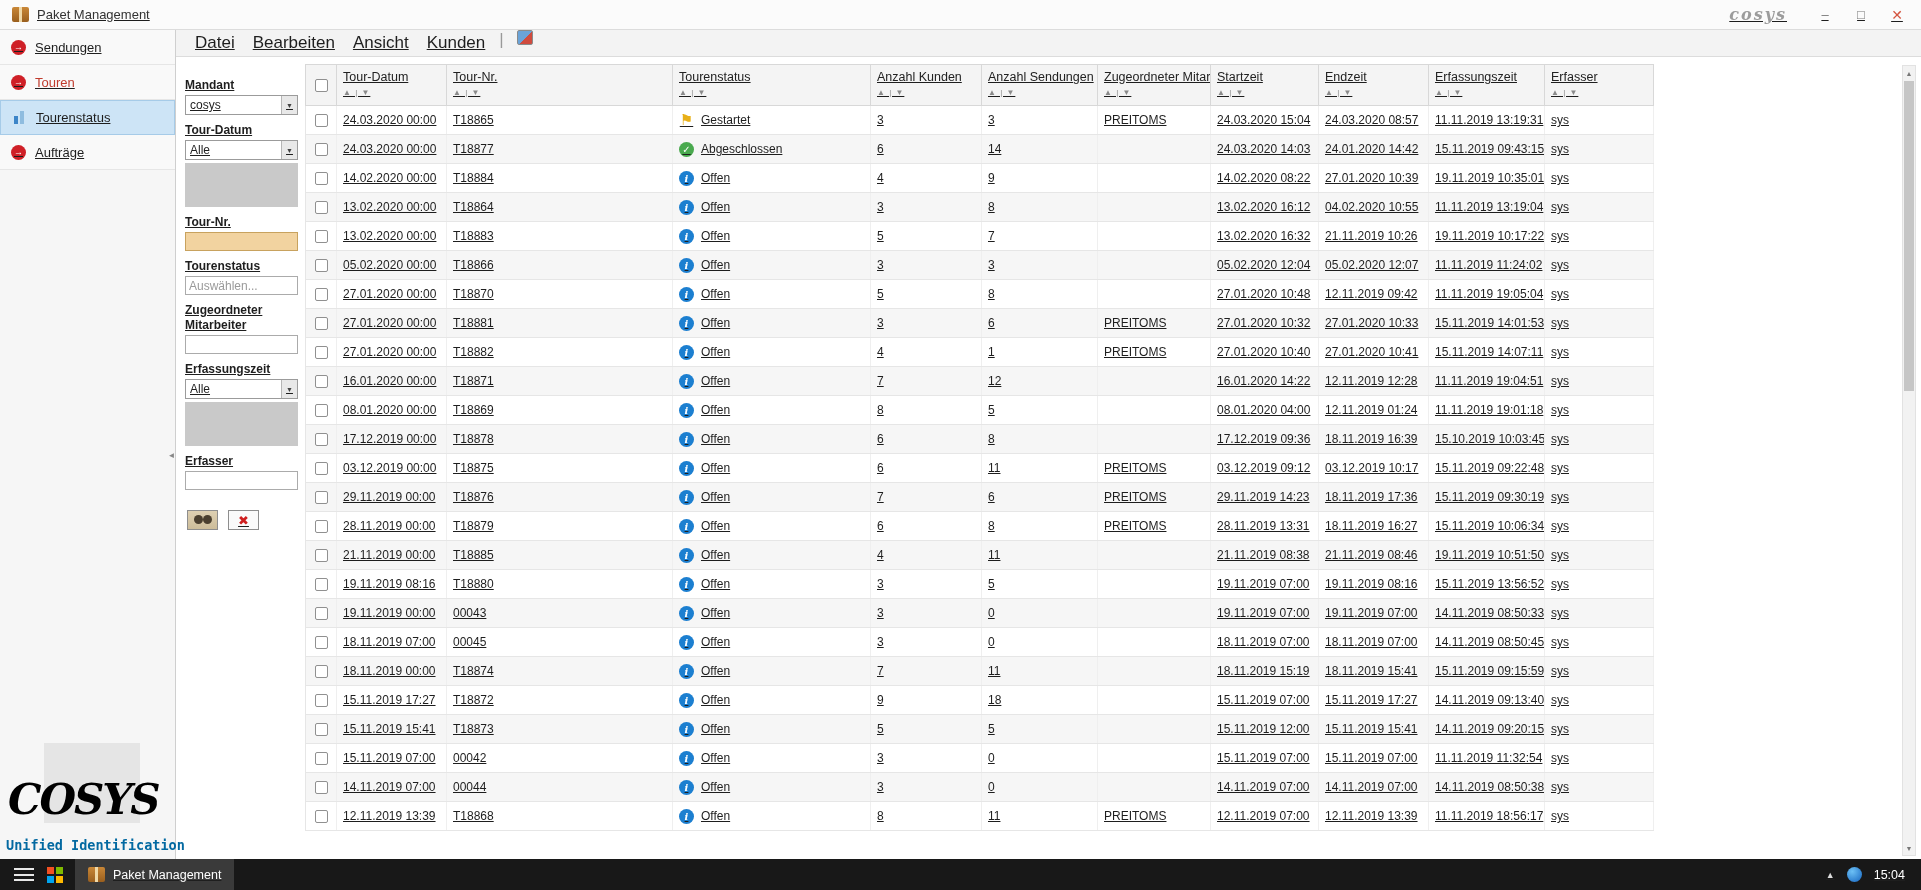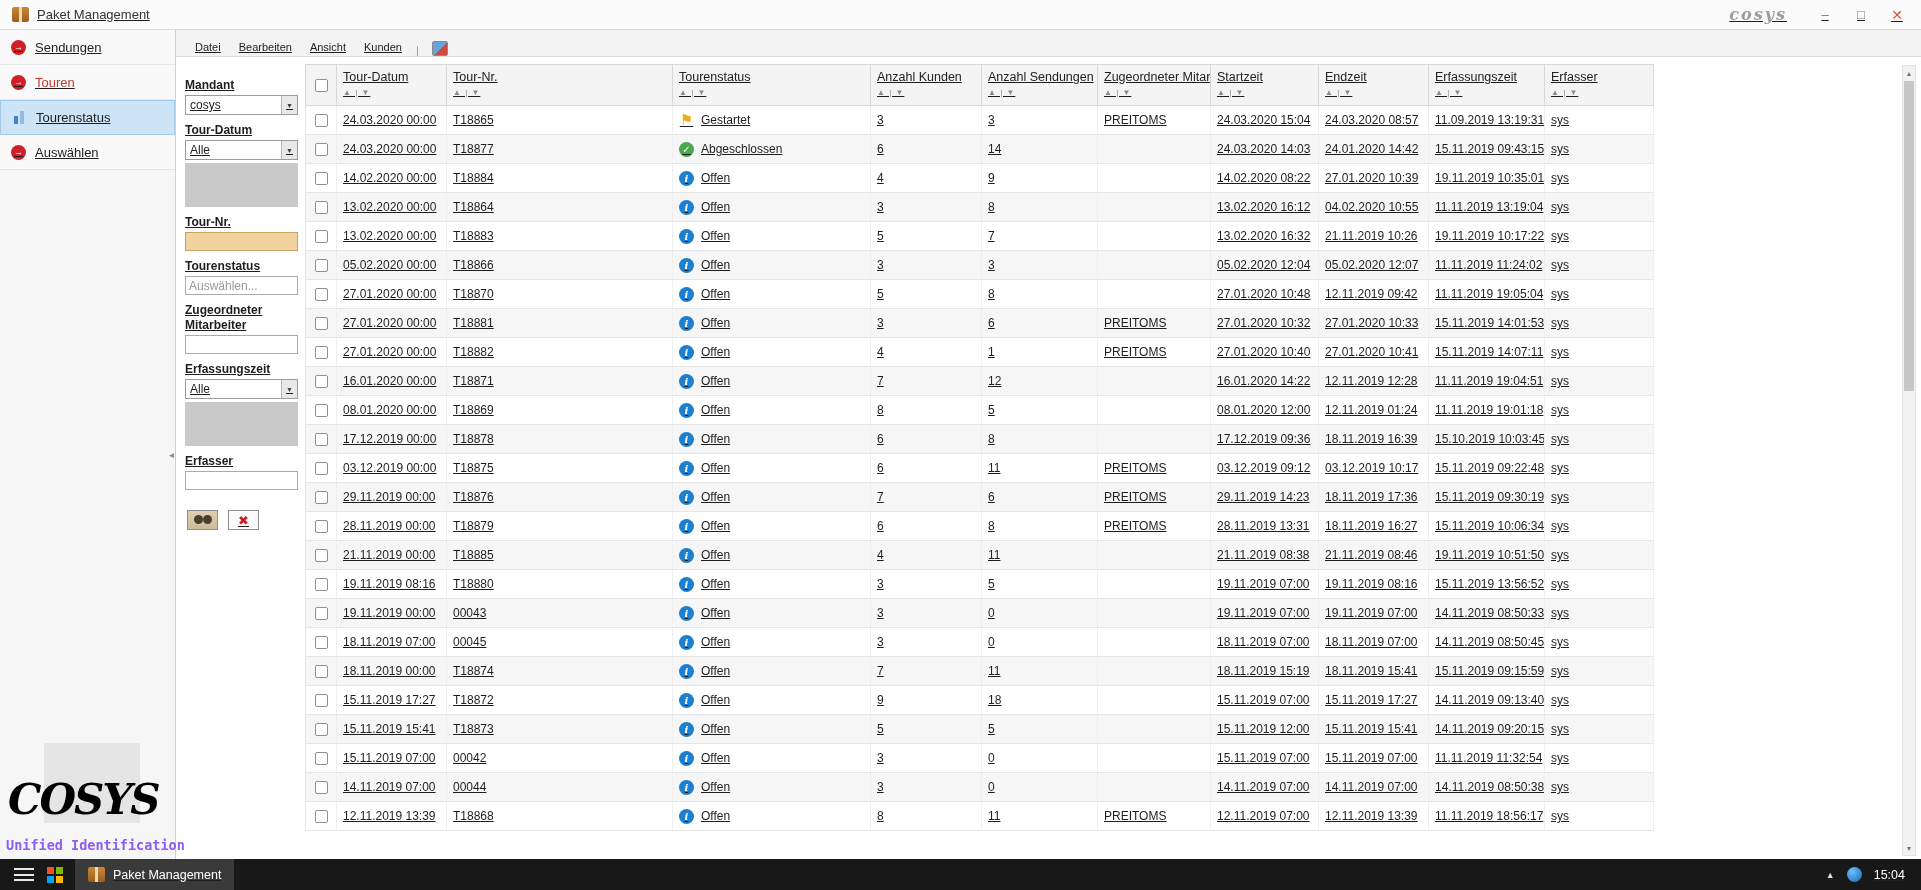--- a/index.html
+++ b/index.html
@@ -25,27 +25,27 @@
   .side-item.red-label { color:#c03c2e; }
   .side-item.selected { background:#cde4f6; border:1px solid #a6cbe8; }
   .red-circle-icon { width:15px; height:15px; border-radius:50%; background:#cf2027; color:#fff; font-size:9px; display:flex; align-items:center; justify-content:center; flex-shrink:0; }
   .status-mini-icon { width:15px; height:15px; position:relative; flex-shrink:0; }
   .status-mini-icon::before { content:''; position:absolute; left:2px; bottom:1px; width:4px; height:8px; background:#3d85c8; }
   .status-mini-icon::after { content:''; position:absolute; left:8px; bottom:1px; width:4px; height:13px; background:#8fbcdf; }
 
   .cosys-logo { position:absolute; left:6px; bottom:6px; width:168px; height:110px; }
   .logo-square { position:absolute; left:38px; top:0; width:96px; height:80px; background:#e5e5e5; }
   .logo-text { position:absolute; left:2px; top:32px; font-family:"DejaVu Serif",serif; font-weight:bold; font-style:italic; font-size:42px; letter-spacing:-2px; color:#000; }
-  .logo-sub { position:absolute; left:0; bottom:0; font-family:"DejaVu Sans Mono",monospace; font-size:13.5px; font-weight:bold; color:#8b5cf6; white-space:nowrap; }
+  .logo-sub { position:absolute; left:0; bottom:0; font-family:"DejaVu Sans Mono",monospace; font-size:13.5px; font-weight:bold; color:#0369a1; white-space:nowrap; }
 
   .collapse-handle { position:absolute; left:167px; top:440px; width:9px; height:30px; display:flex; align-items:center; justify-content:center; font-size:8px; color:#888; z-index:6; }
 
   
   .main { flex:1; display:flex; flex-direction:column; min-width:0; }
-  .menubar { height:27px; display:flex; align-items:flex-end; background:#f3f3f3; border-bottom:1px solid #dcdcdc; padding:0 10px; font-size:11px; }
+  .menubar { height:27px; display:flex; align-items:flex-start; background:#f3f3f3; border-bottom:1px solid #dcdcdc; padding:0 10px; font-size:17px; }
   .menu-item { padding:3px 9px; }
   .menu-sep { color:#999; margin:0 5px; }
   .menu-icon { width:16px; height:15px; margin-left:8px; background:linear-gradient(135deg,#6aa3d8 0%,#6aa3d8 55%,#d04b3e 55%); border:1px solid #8a8a8a; border-radius:2px; }
 
   .toolbar { height:27px; display:flex; align-items:center; padding:0 10px; font-size:12.5px; }
   .pagination { margin-left:auto; display:flex; align-items:center; gap:9px; padding-right:24px; }
   .pg-btn { color:#9cc8ec; font-size:11px; letter-spacing:-2px; padding-right:2px; }
   .pg-btn.active { color:#5ea7dd; }
   .pg-box { width:44px; height:19px; border:1px solid #8ab8e0; display:flex; align-items:center; justify-content:center; font-size:12px; background:#fff; }
 
@@ -131,21 +131,21 @@
       <div class="side-item red-label">
         <span class="red-circle-icon">→</span>
         <span>Touren</span>
       </div>
       <div class="side-item selected">
         <span class="status-mini-icon"></span>
         <span>Tourenstatus</span>
       </div>
       <div class="side-item">
         <span class="red-circle-icon">→</span>
-        <span>Auswählen</span>
+        <span>Aufträge</span>
       </div>
       <div class="cosys-logo">
         <div class="logo-square"></div>
         <div class="logo-text">COSYS</div>
         <div class="logo-sub">Unified Identification</div>
       </div>
     </div>
 
     <div class="main">
       <div class="menubar">
@@ -270,21 +270,21 @@
       <span class="status-cell-inner">
         <span class="status-icon st-gestartet">⚑</span>
         <span>Gestartet</span>
       </span>
     </td>
     <td><span>3</span></td>
     <td><span>3</span></td>
     <td><span>PREITOMS</span></td>
     <td><span>24.03.2020 15:04</span></td>
     <td><span>24.03.2020 08:57</span></td>
-    <td><span>11.09.2019 13:19:31</span></td>
+    <td><span>11.11.2019 13:19:31</span></td>
     <td><span>sys</span></td>
   </tr>
                 <tr class="grid-row alt">
     <td class="c-check"><span class="checkbox"></span></td>
     <td><span>24.03.2020 00:00</span></td>
     <td><span>T18877</span></td>
     <td>
       <span class="status-cell-inner">
         <span class="status-icon st-abgeschlossen">✓</span>
         <span>Abgeschlossen</span>
@@ -448,21 +448,21 @@
     <td><span>T18869</span></td>
     <td>
       <span class="status-cell-inner">
         <span class="status-icon st-offen">i</span>
         <span>Offen</span>
       </span>
     </td>
     <td><span>8</span></td>
     <td><span>5</span></td>
     <td><span></span></td>
-    <td><span>08.01.2020 12:00</span></td>
+    <td><span>08.01.2020 04:00</span></td>
     <td><span>12.11.2019 01:24</span></td>
     <td><span>11.11.2019 19:01:18</span></td>
     <td><span>sys</span></td>
   </tr>
                 <tr class="grid-row alt">
     <td class="c-check"><span class="checkbox"></span></td>
     <td><span>17.12.2019 00:00</span></td>
     <td><span>T18878</span></td>
     <td>
       <span class="status-cell-inner">

